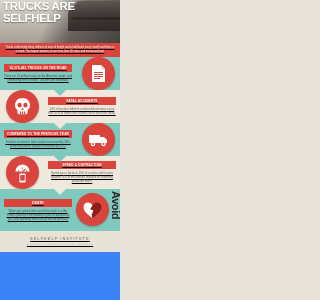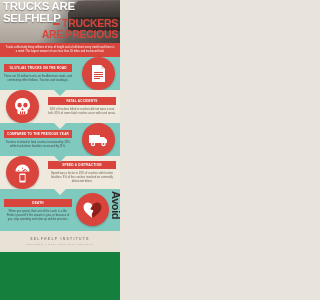--- a/index.html
+++ b/index.html
@@ -1,21 +1,21 @@
 <!DOCTYPE html>
 <html><head>
 <meta charset="utf-8">
 <style>
   html,body{margin:0;padding:0;}
   body{
     width:120px;height:300px;overflow:hidden;
     font-family:"Liberation Sans",sans-serif;
     background:#e8e4dc;
   }
-  .poster{position:relative;width:120px;height:300px;overflow:hidden;background:#15803d;}
+  .poster{position:relative;width:120px;height:300px;overflow:hidden;background:#3b82f6;text-decoration:underline;}
 
   
   .hdr{position:relative;height:43px;background:#cfcac2;overflow:hidden;}
   .hdr-photo{
     position:absolute;inset:0;
     background:
       linear-gradient(115deg,rgba(60,55,52,.0) 40%,rgba(45,40,38,.55) 62%,rgba(30,26,24,.72) 100%),
       linear-gradient(180deg,#d9d4cc 0%,#bdb7ae 55%,#a7a199 100%);
   }
   .truck-shape{
@@ -110,24 +110,20 @@
 <body>
 
 <div class="poster">
 
   <div class="hdr">
     <div class="hdr-photo"></div>
     <div class="truck-shape"></div>
     <div class="t1">
       <div>TRUCKS ARE</div>
       <div>SELFHELP</div>
-    </div>
-    <div class="t2">
-      <div><span class="dash"></span><span>TRUCKERS</span></div>
-      <div>ARE PRECIOUS</div>
     </div>
   </div>
 
   <div class="sub">Trucks collectively bring millions of tons of freight and a half-heart every month and there is a need. The largest amount of cars less than 20 miles and increased fatal.</div>
 
   <div class="sec teal">
     <div class="txtcol">
       <span class="badge">16,376,461 TRUCKS ON THE ROAD</span>
       <div class="body">There are 16 million trucks on the American roads, and commuting effect follows. Tractors and roadways.</div>
     </div>

